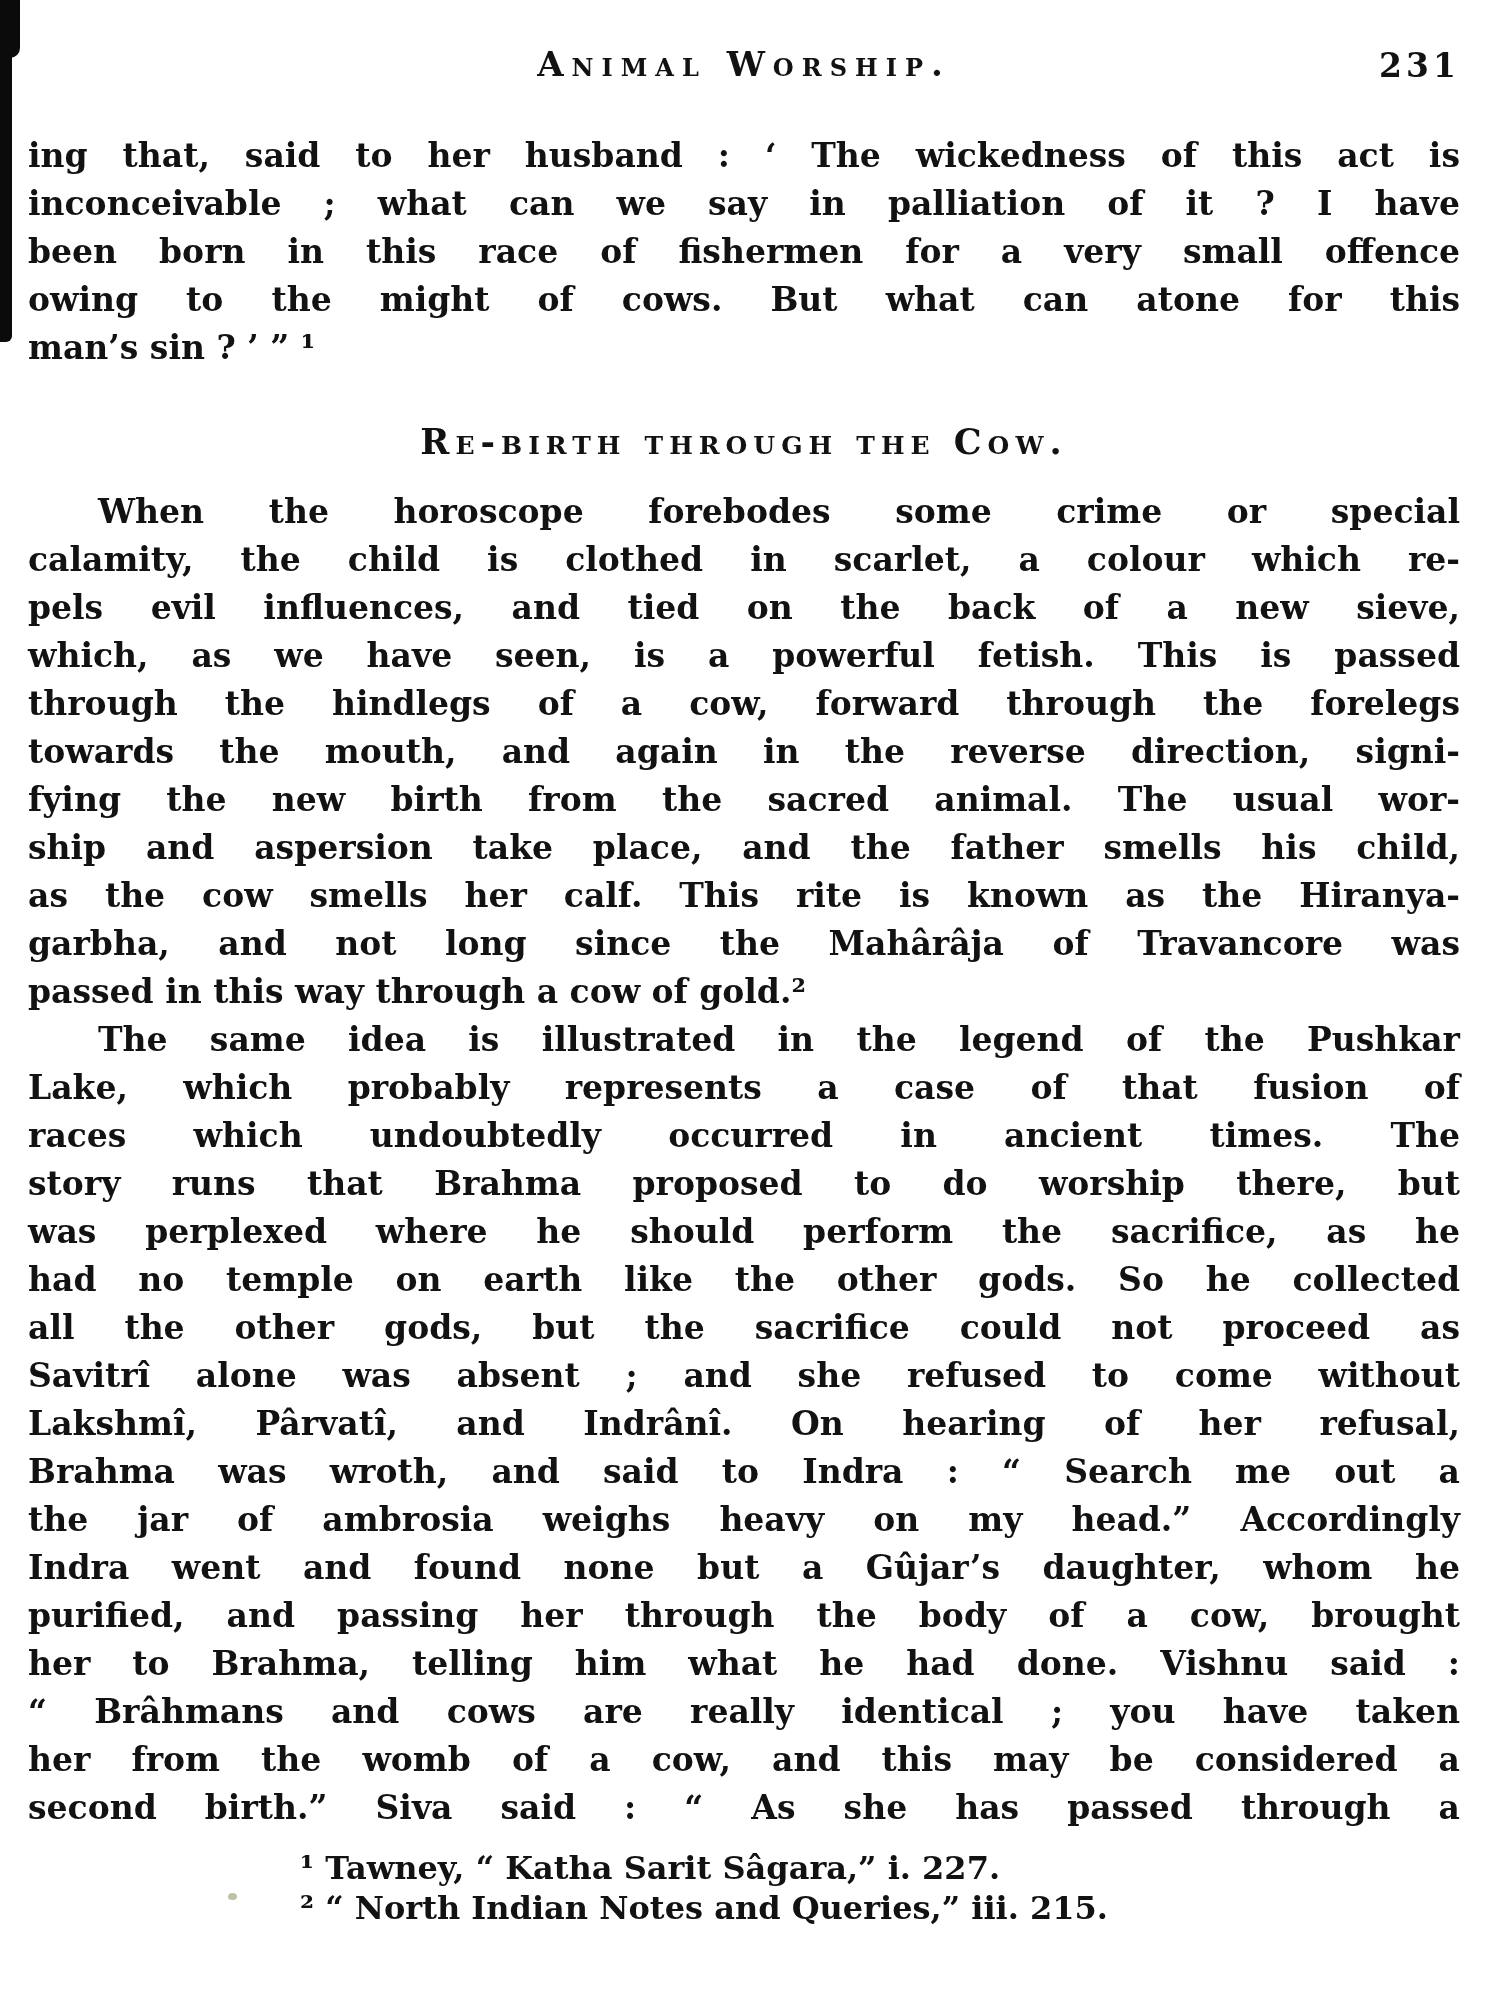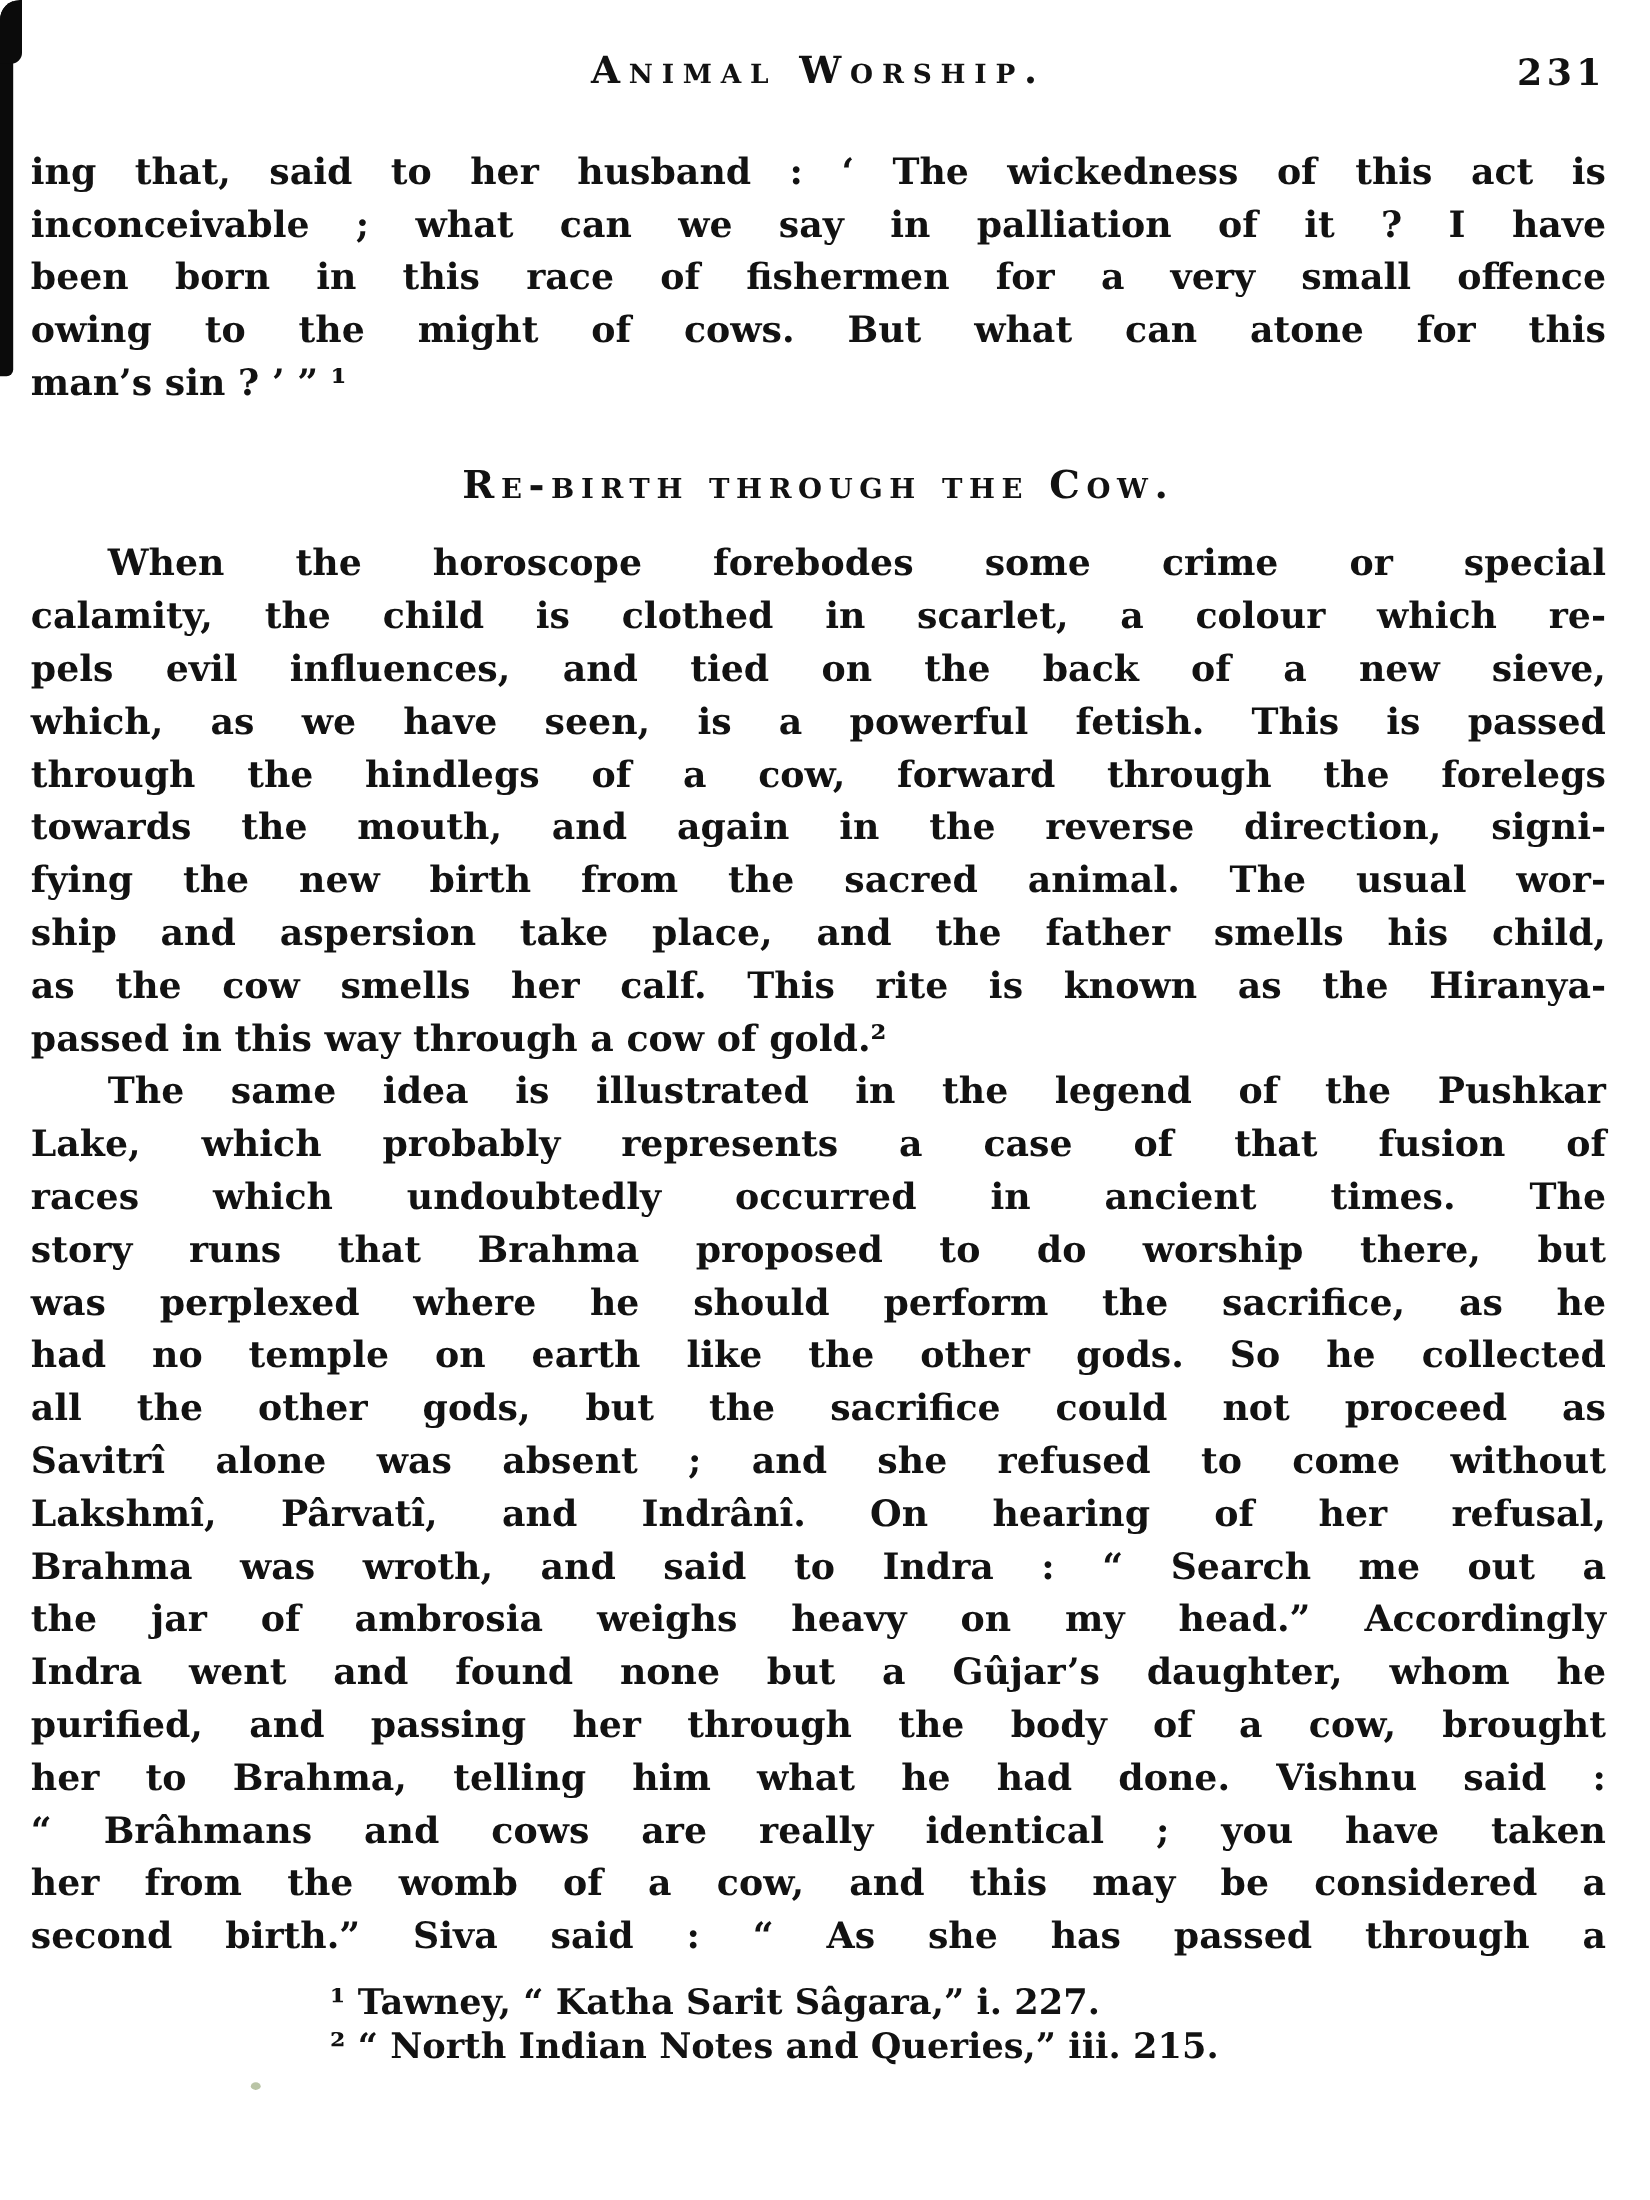--- a/index.html
+++ b/index.html
@@ -6,21 +6,20 @@
   html, body { background: #ffffff; }
   .page {
     position: relative;
     width: 1500px;
     height: 2000px;
     background: #ffffff;
     overflow: hidden;
     font-family: "DejaVu Serif", "Liberation Serif", serif;
     color: #121212;
     font-weight: 700;
-    border-radius: 18px;
   }
   .edge-strip {
     position: absolute;
     left: 0; top: 0;
     width: 12px; height: 342px;
     background: #0b0b0b;
     border-bottom-right-radius: 6px;
   }
   .edge-blob {
     position: absolute;
@@ -123,20 +122,21 @@
       <div class="para para-rebirth">
         <div class="line indent">When the horoscope forebodes some crime or special</div>
         <div class="line">calamity, the child is clothed in scarlet, a colour which re-</div>
         <div class="line">pels evil influences, and tied on the back of a new sieve,</div>
         <div class="line">which, as we have seen, is a powerful fetish.  This is passed</div>
         <div class="line">through the hindlegs of a cow, forward through the forelegs</div>
         <div class="line">towards the mouth, and again in the reverse direction, signi-</div>
         <div class="line">fying the new birth from the sacred animal.  The usual wor-</div>
         <div class="line">ship and aspersion take place, and the father smells his child,</div>
         <div class="line">as the cow smells her calf. This rite is known as the Hiranya-</div>
+        <div class="line">garbha, and not long since the Mahârâja of Travancore was</div>
         <div class="line flush">passed in this way through a cow of gold.²</div>
       </div>
 
       <div class="para">
         <div class="line indent">The same idea is illustrated in the legend of the Pushkar</div>
         <div class="line">Lake, which probably represents a case of that fusion of</div>
         <div class="line">races which undoubtedly occurred in ancient times.  The</div>
         <div class="line">story runs that Brahma proposed to do worship there, but</div>
         <div class="line">was perplexed where he should perform the sacrifice, as he</div>
         <div class="line">had no temple on earth like the other gods.  So he collected</div>

